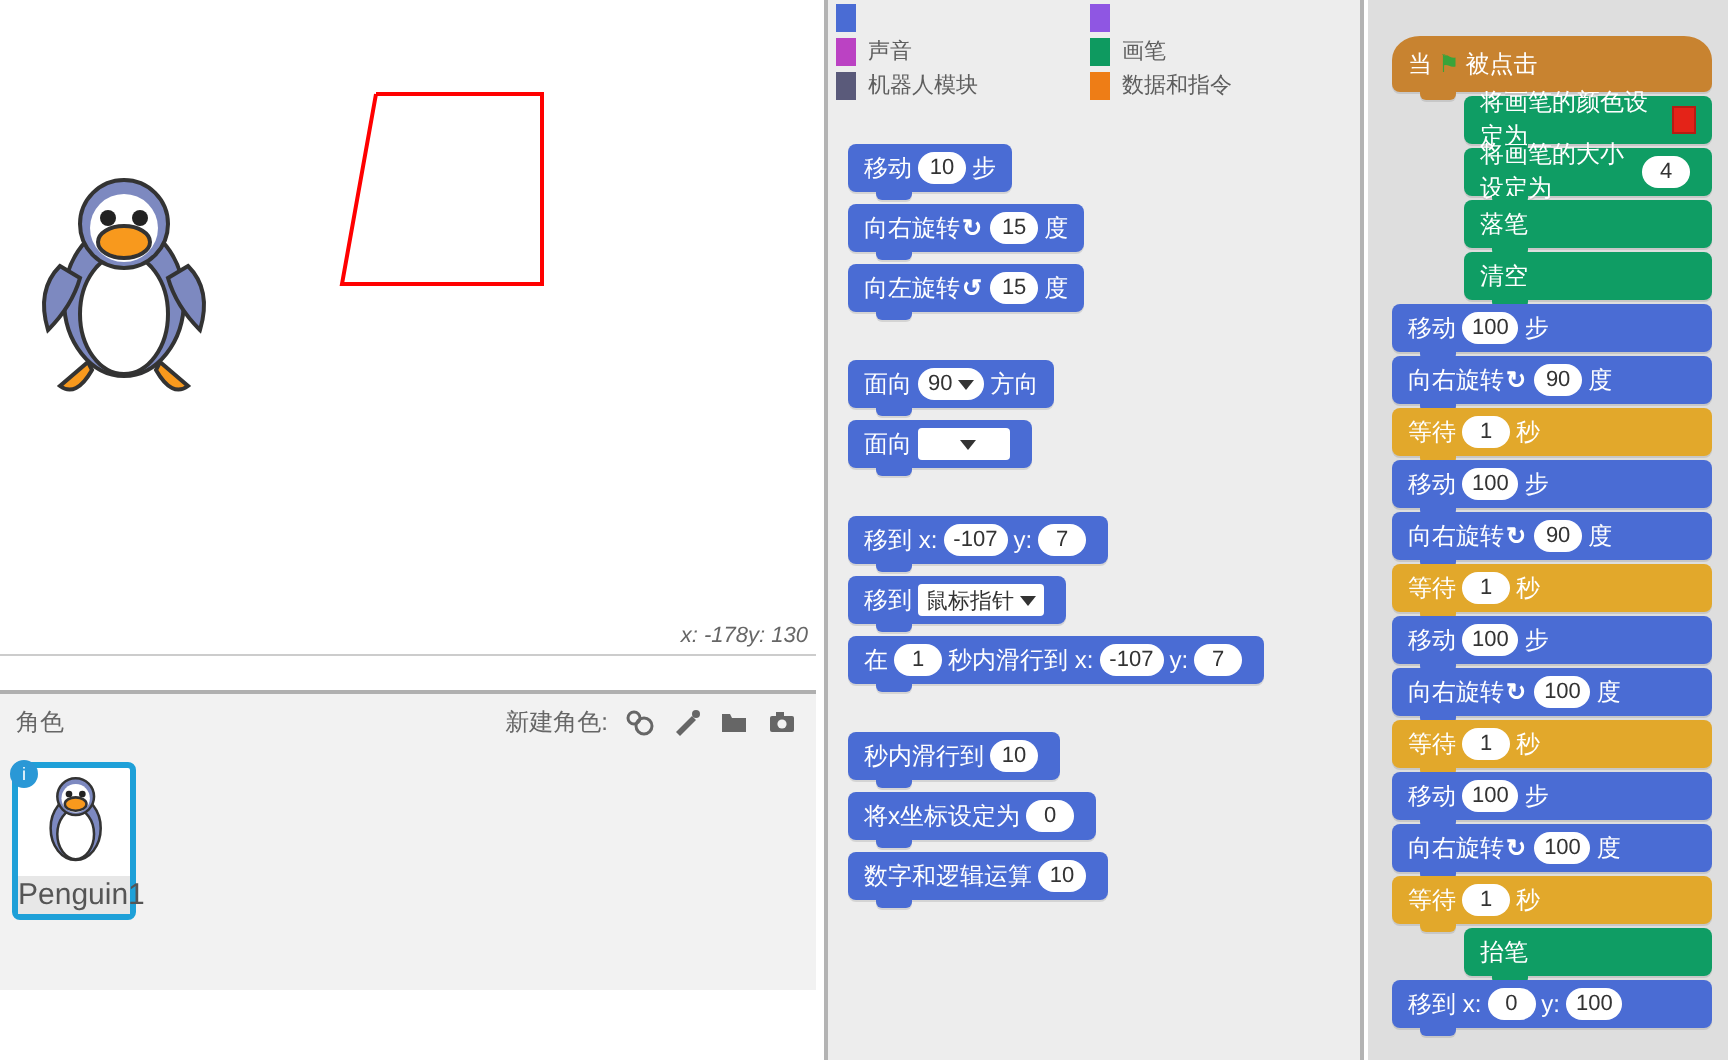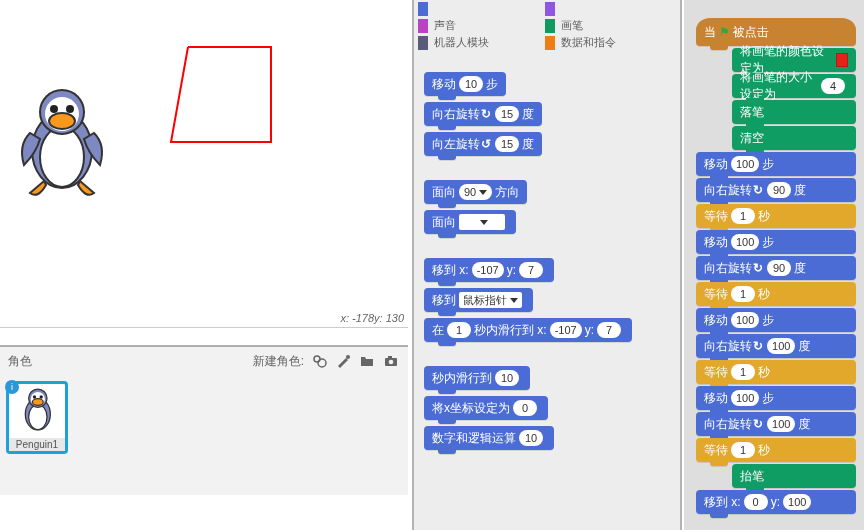--- a/index.html
+++ b/index.html
@@ -15,21 +15,21 @@
   
   
   .sprite-panel { position: absolute; left: 0; top: 345px; width: 408px; height: 150px; background: #f2f2f2; border-top: 2px solid #b0b0b0; }
   .sprite-bar { height: 28px; padding: 4px 8px; display: flex; align-items: center; justify-content: space-between; color: #666; }
   .sprite-bar-right { display: flex; align-items: center; gap: 6px; }
   .tool-ico { width: 18px; height: 18px; display: inline-flex; align-items: center; justify-content: center; color: #6a6a6a; cursor: pointer; }
   .sprite-list { padding: 6px; display: flex; }
   .sprite-thumb { width: 62px; border: 3px solid #1ea0d8; border-radius: 4px; background: #fff; position: relative; cursor: pointer; }
   .sprite-thumb .thumb-img { width: 100%; height: 54px; display: flex; align-items: center; justify-content: center; }
   .sprite-thumb .info-badge { position: absolute; top: -4px; left: -4px; width: 14px; height: 14px; border-radius: 50%; background: #2a98d6; color: #fff; font-size: 9px; display: flex; align-items: center; justify-content: center; }
-  .sprite-thumb .thumb-label { background: #e7e7e7; color: #555; font-size: 10px; text-align: center; padding: 1px 0; }
+  .sprite-thumb .thumb-label { background: #e7e7e7; color: #555; font-size: 15px; text-align: center; padding: 1px 0; }
   
   
   .palette { position: absolute; left: 412px; top: 0; width: 270px; height: 530px; background: #ededed; border-left: 2px solid #b3b3b3; border-right: 2px solid #b3b3b3; overflow: hidden; }
   .category-grid { display: grid; grid-template-columns: 1fr 1fr; gap: 0; padding: 0 12px 6px 0; margin-bottom: 6px; }
   .cat { display: flex; align-items: center; height: 17px; padding-left: 4px; cursor: pointer; }
   .cat-swatch { width: 10px; height: 14px; margin-right: 6px; }
   .cat-label { color: #5e5e5e; font-size: 11px; }
   
   .block-list { padding: 6px 10px; display: flex; flex-direction: column; }
   .blk { margin: 3px 0; }

